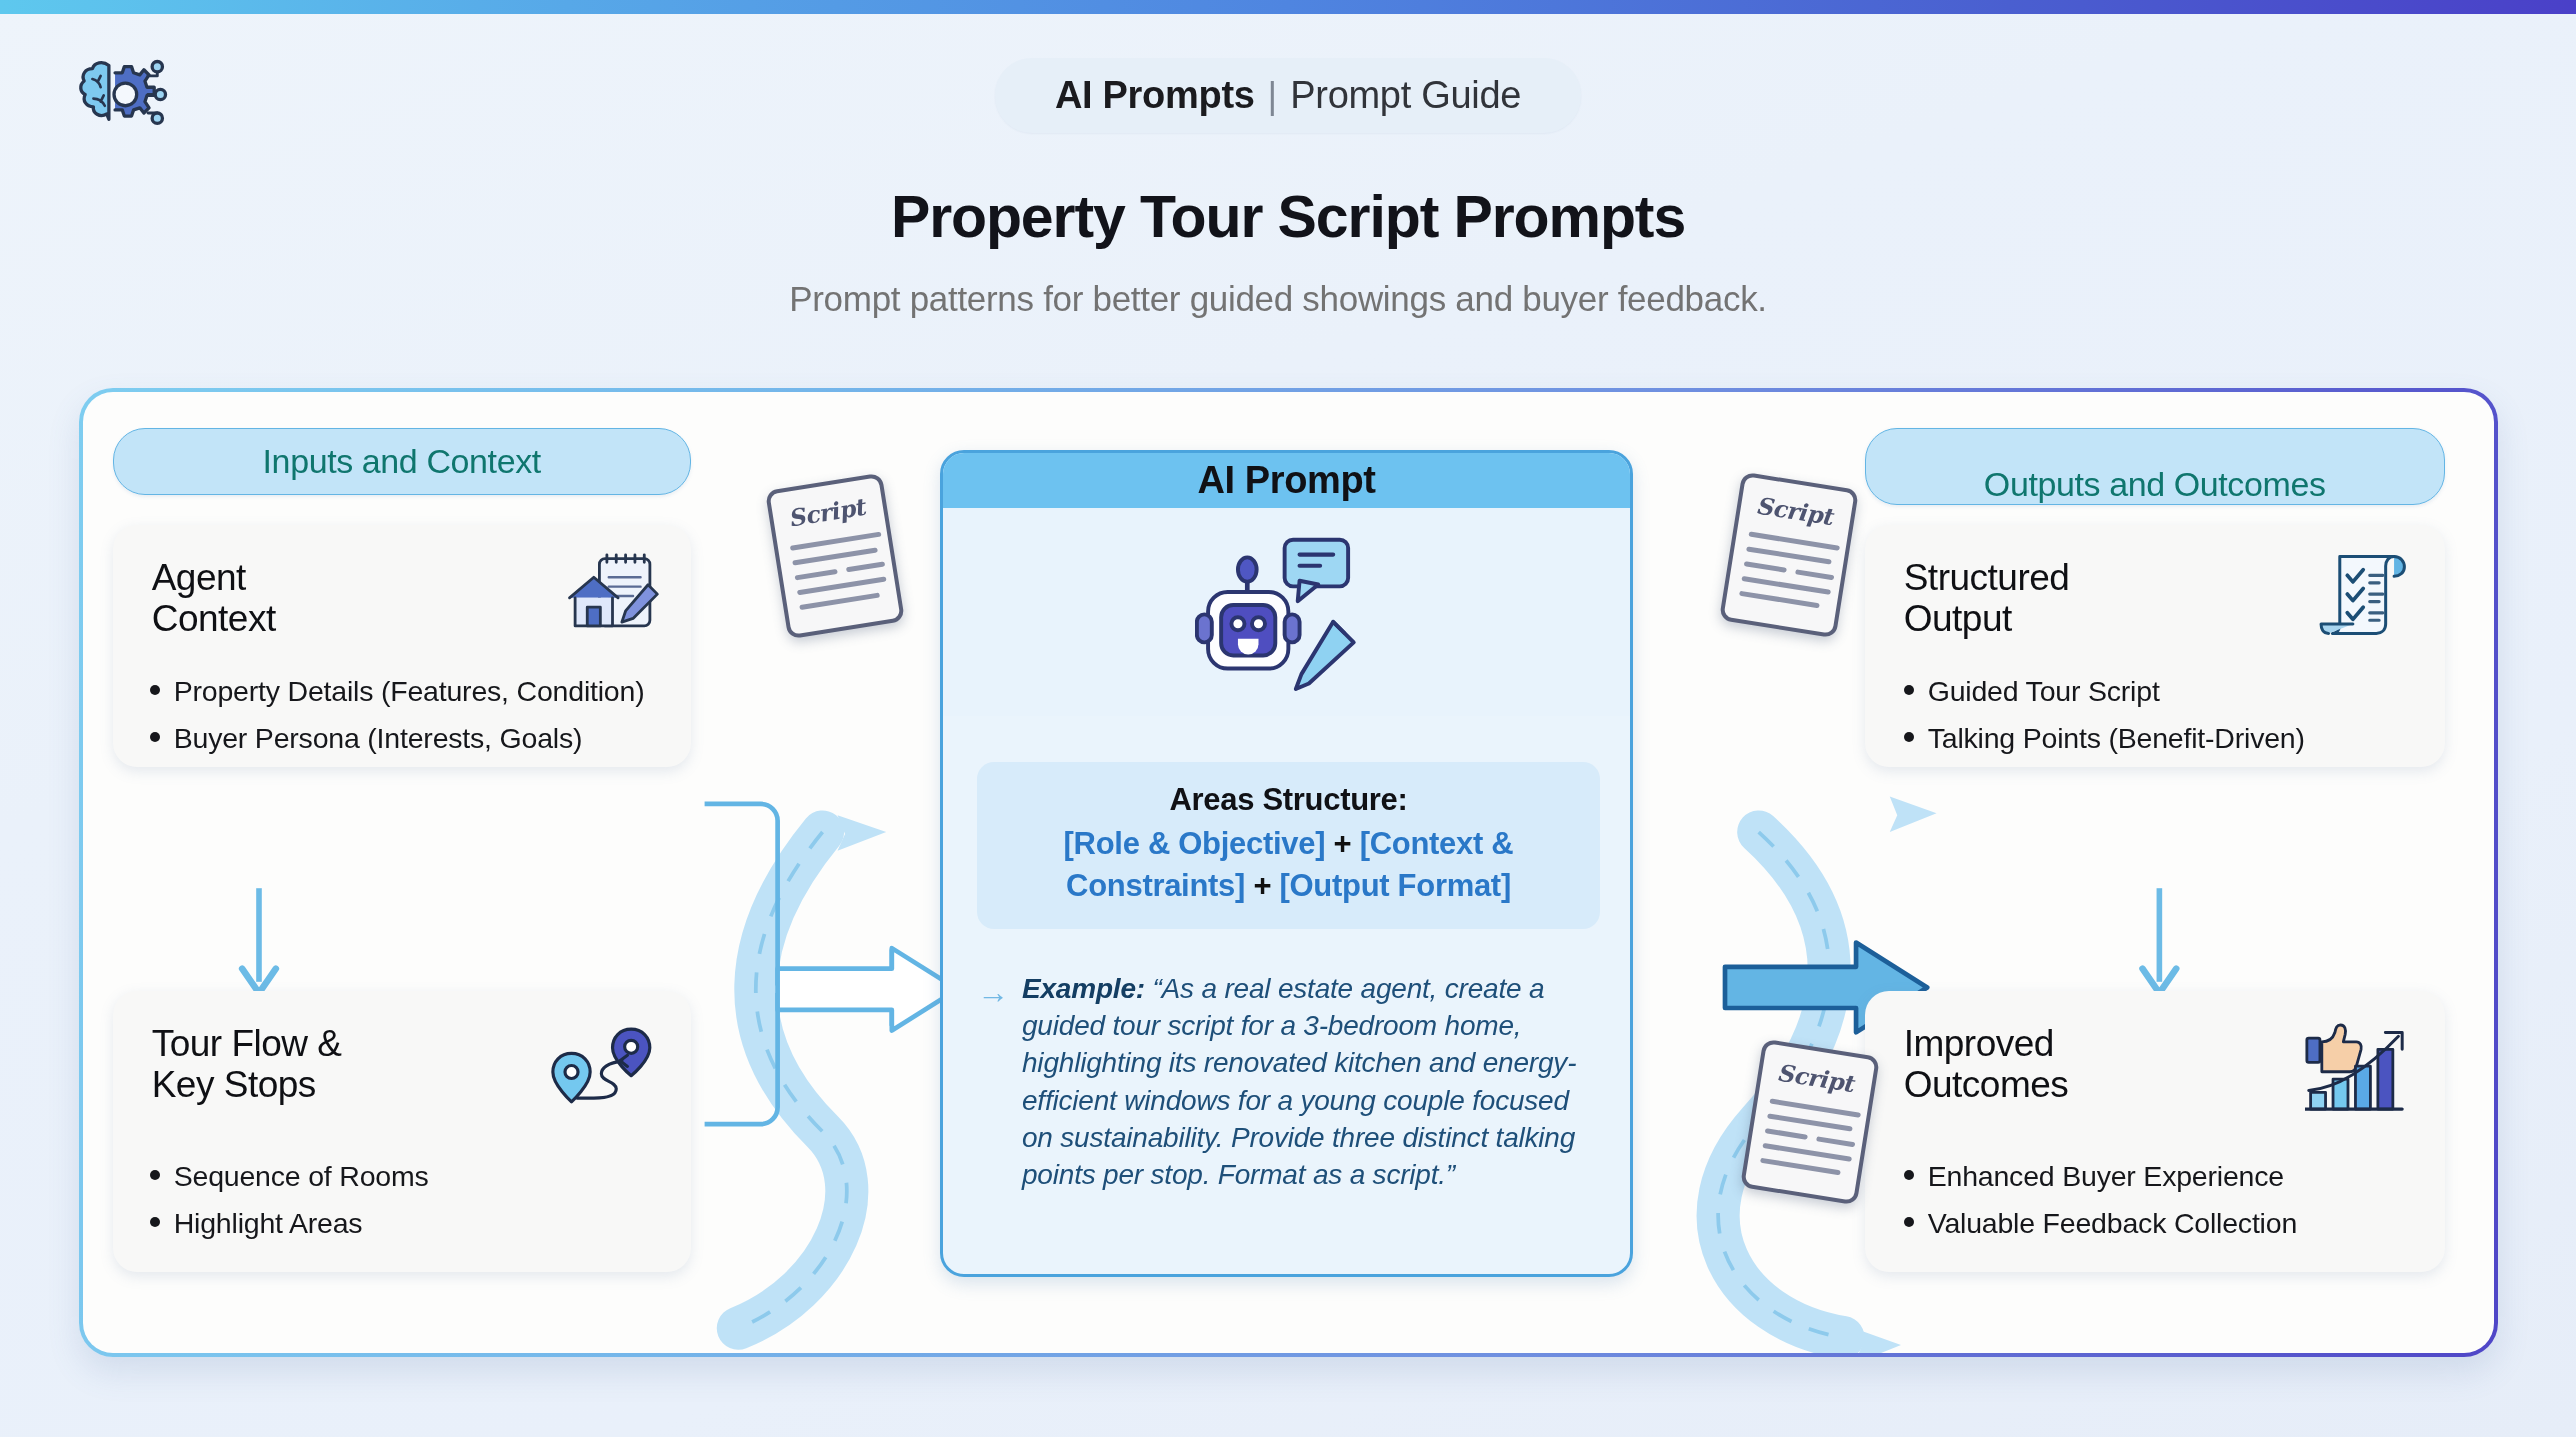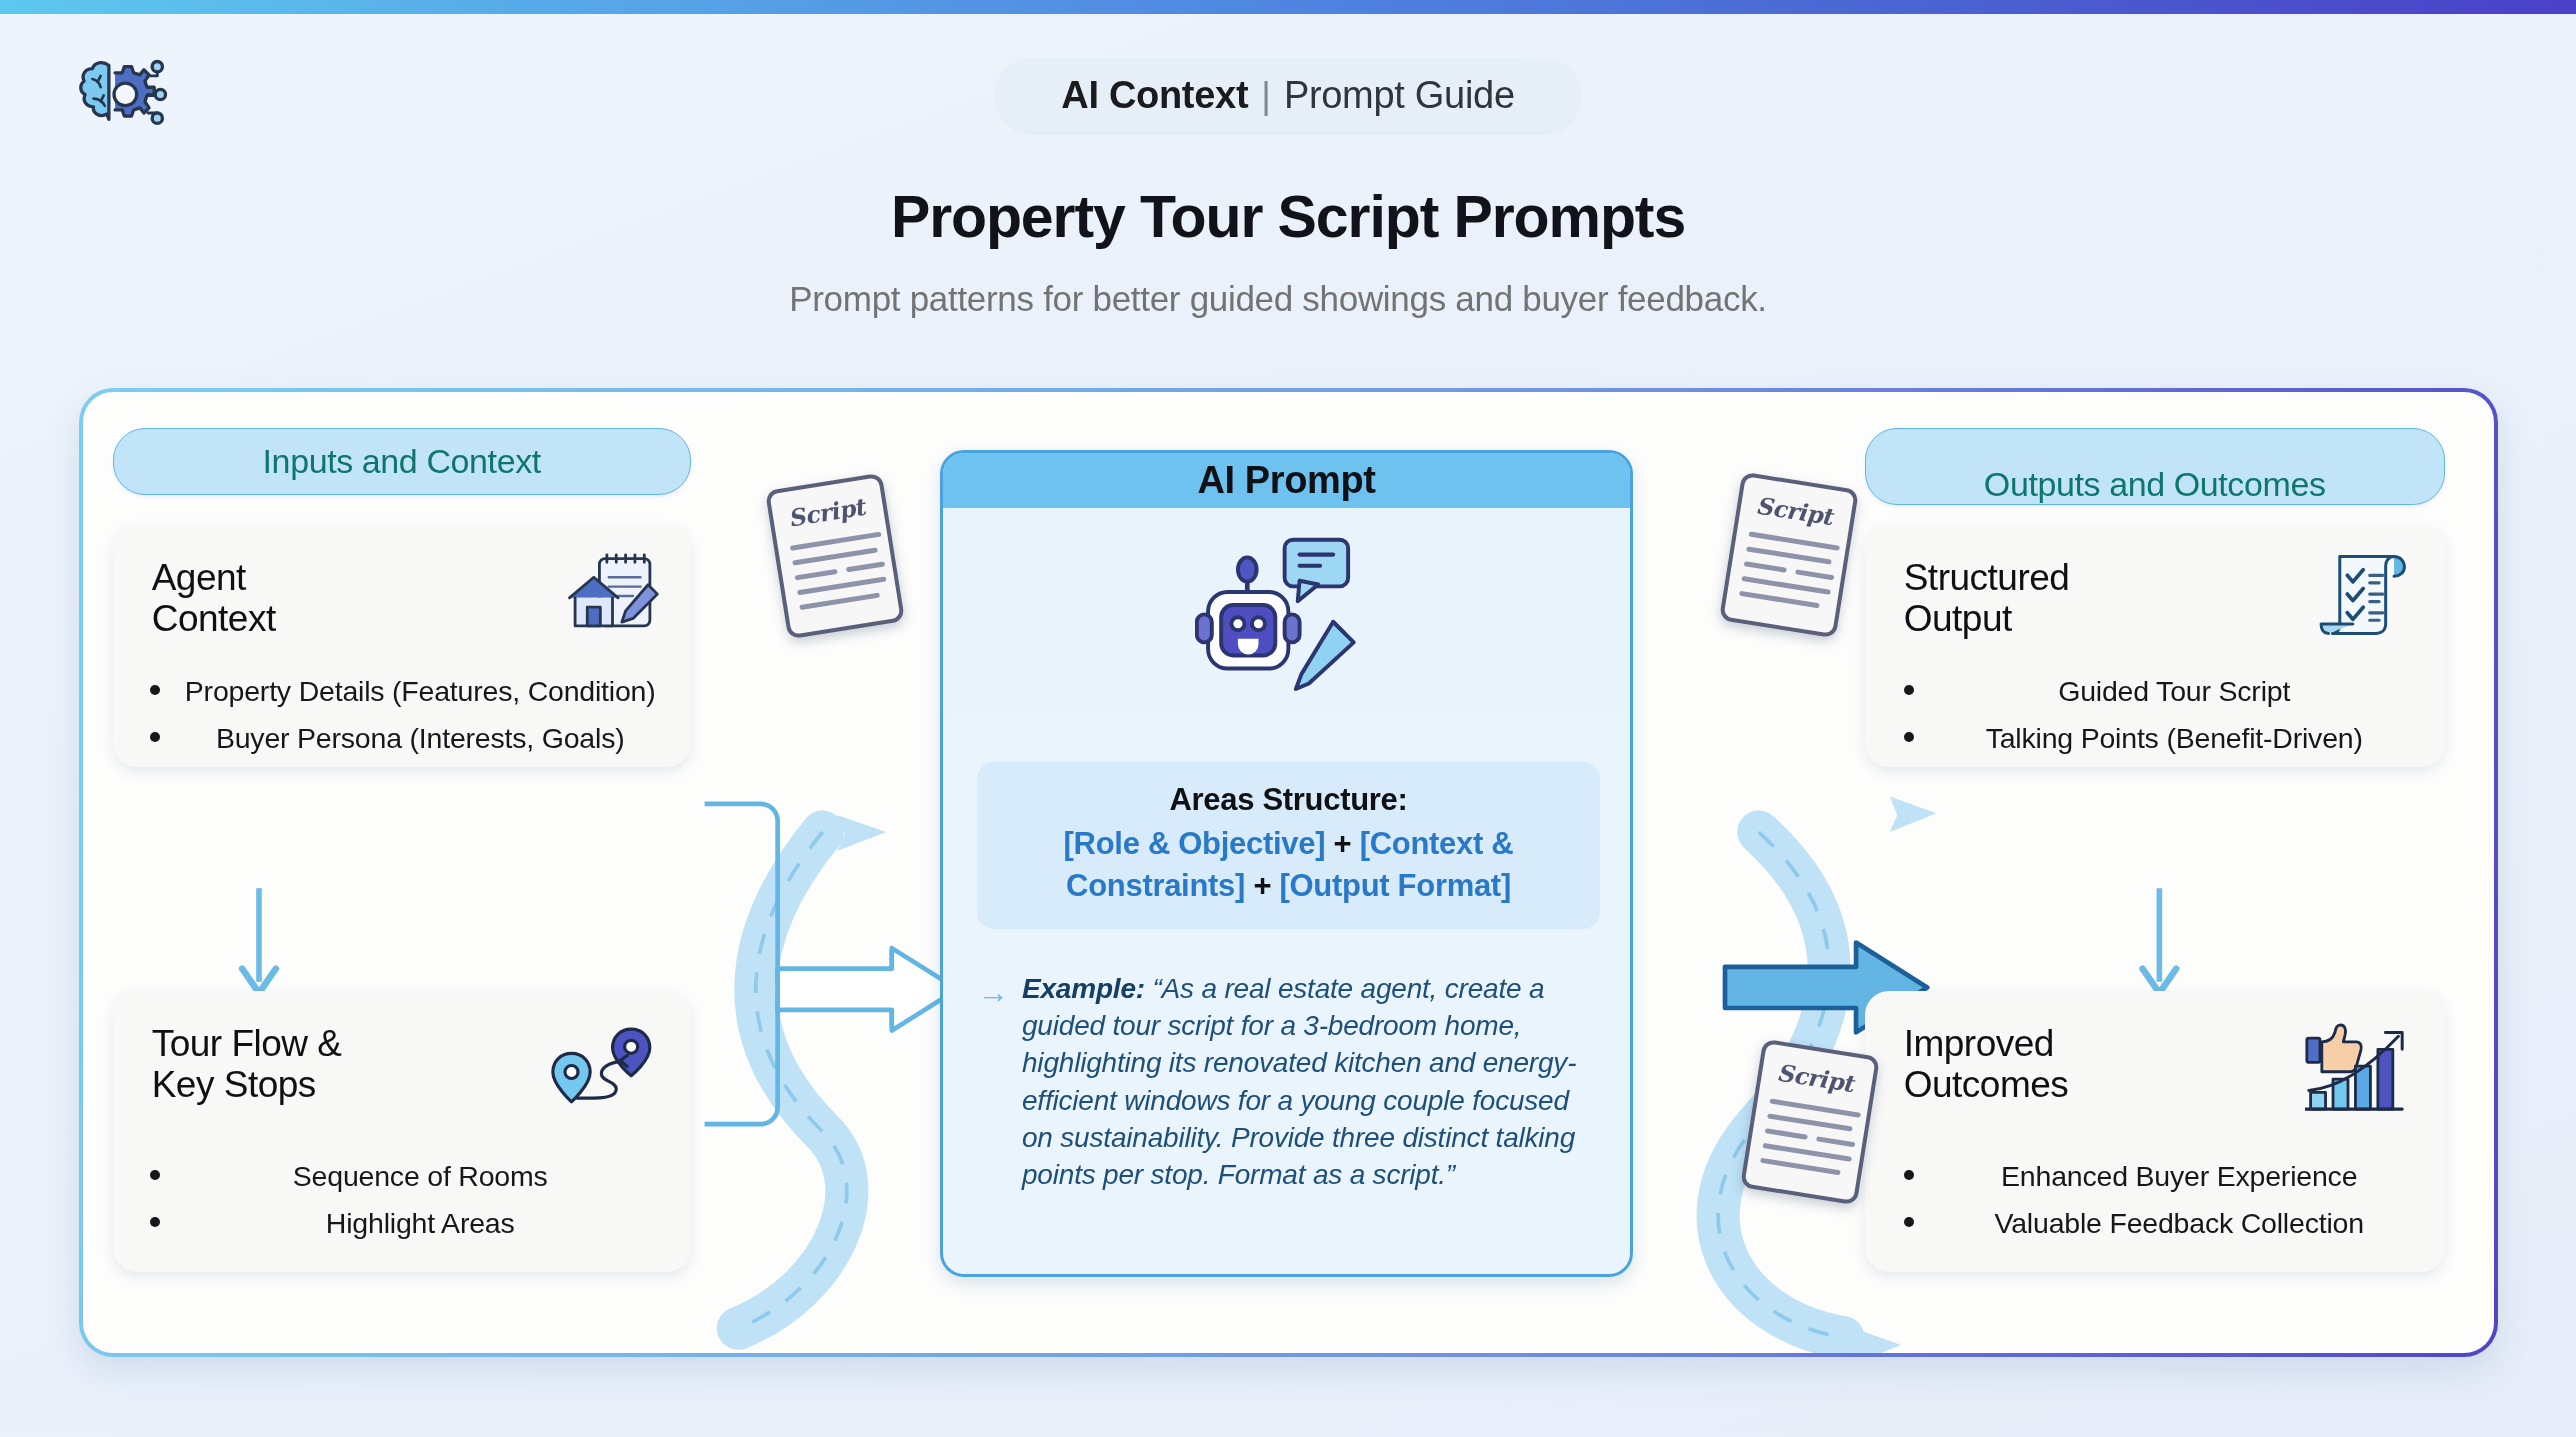--- a/index.html
+++ b/index.html
@@ -33,21 +33,21 @@
   .panel-in{width:100%;height:100%;border-radius:30px;background:#fdfdfc;position:relative;overflow:hidden;}
 
   .pill{position:absolute;border:1.9px solid #63b5e4;border-radius:32px;
     background:#c2e4f8;display:flex;align-items:center;justify-content:center;
     box-shadow:0 1.9px 3.7px rgba(90,130,180,.12);}
   .pill span{font-size:34px;color:#0f766e;letter-spacing:-0.4px;}
 
   .card{position:absolute;background:#f8f8f7;border-radius:24px;
     box-shadow:0 4.7px 13px rgba(110,135,170,.17);}
   .card h3{font-size:37px;font-weight:normal;color:#0f1014;line-height:1.12;letter-spacing:-0.5px;}
-  .card ul{list-style:none;text-align:center;}
+  .card ul{list-style:none;}
   .card li{font-size:28.5px;color:#16171b;line-height:1.3;margin-bottom:10.3px;
     padding-left:31px;position:relative;letter-spacing:-0.2px;}
   .card li:before{content:"";position:absolute;left:7.5px;top:12px;width:10.3px;height:10.3px;
     border-radius:50%;background:#16171b;}
   .card .ico{position:absolute;}
 
   
   .ai{position:absolute;left:940px;top:450px;width:693px;height:827px;
     border:3.7px solid #4aa3dd;border-radius:24px;background:#eaf4fc;overflow:hidden;
     box-shadow:0 6.6px 17px rgba(80,130,180,.2);}
@@ -90,21 +90,21 @@
       <circle cx="62" cy="48" r="11" fill="#f4f8fd"></circle>
       <path d="M84 30h9M93 30v-6M84 48h10M84 66h9M93 66v6" stroke="#27364f" stroke-width="2.8"></path>
       <circle cx="93" cy="21" r="5" fill="#9cd4f2"></circle>
         <circle cx="96" cy="48" r="5" fill="#9cd4f2"></circle>
       <circle cx="93" cy="71" r="5" fill="#9cd4f2"></circle>
     </g>
   </svg>
 </div>
 
 <div class="badge">
-  <span class="b1">AI Context</span>
+  <span class="b1">AI Prompts</span>
   <span class="sep">|</span>
   <span class="b2">Prompt Guide</span>
 </div>
 
 <div class="title">Property Tour Script Prompts</div>
 <div class="subtitle">Prompt patterns for better guided showings and buyer feedback.</div>
 
 <div class="panel">
 <div class="panel-in">
 

